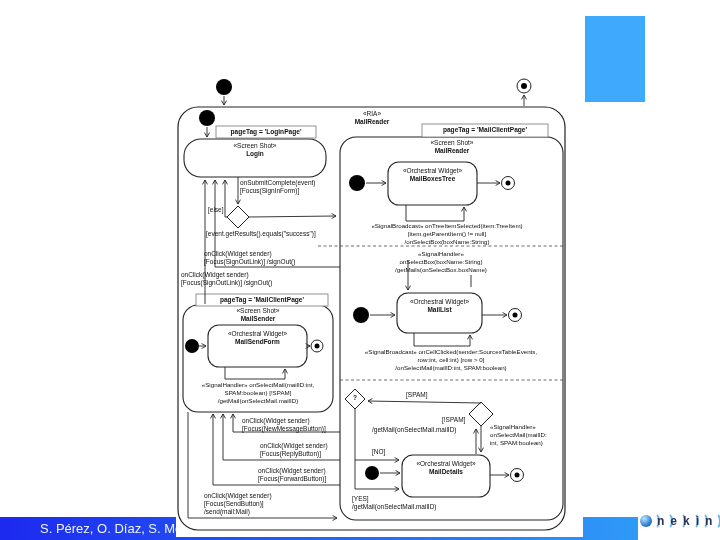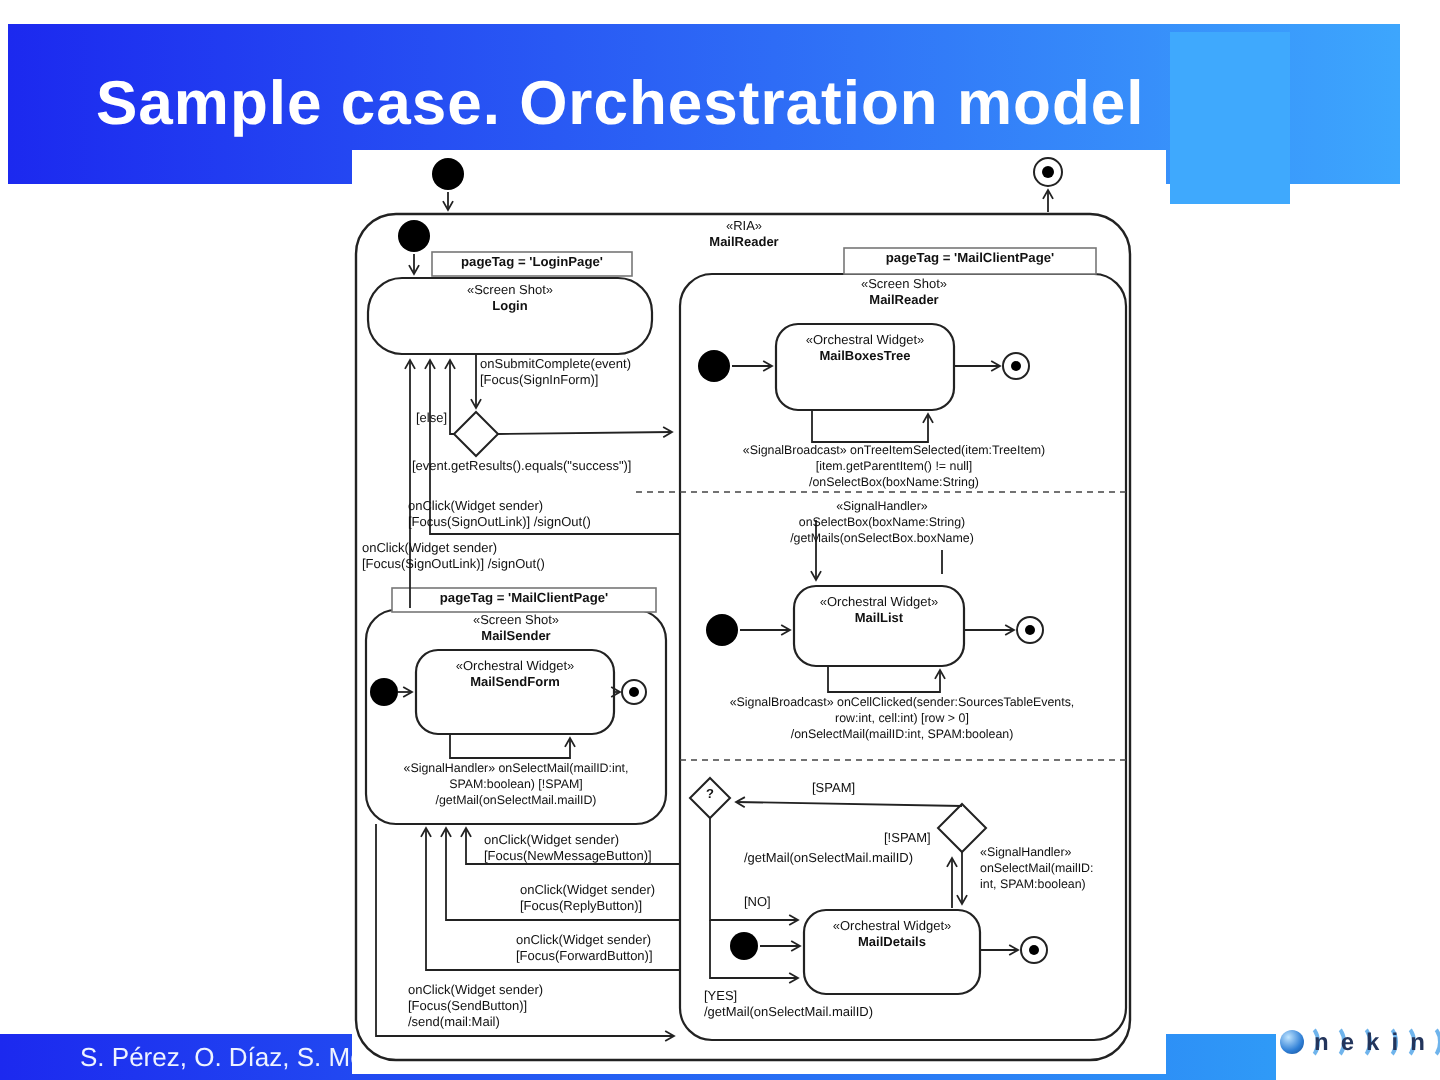--- a/index.html
+++ b/index.html
@@ -33,23 +33,20 @@
   .c{text-align:center;}
   .b{font-weight:bold;}
   .sm{font-size:6.2px;line-height:7.8px;}
   .note-t{font-weight:bold;font-size:6.6px;}
 </style>
 </head>
 <body>
 
 <div class="slide">
 
-  <div class="banner">
-    <h1>Sample case. Orchestration model</h1>
-  </div>
   <div class="banner-accent"></div>
 
   <div class="footerbar">
     <span>S. Pérez, O. Díaz, S. Meliá &amp;</span>
   </div>
 
   <div class="logo">
     <span class="logo-sphere"></span>
     <span class="logo-unit">
         <span class="arc"></span>

